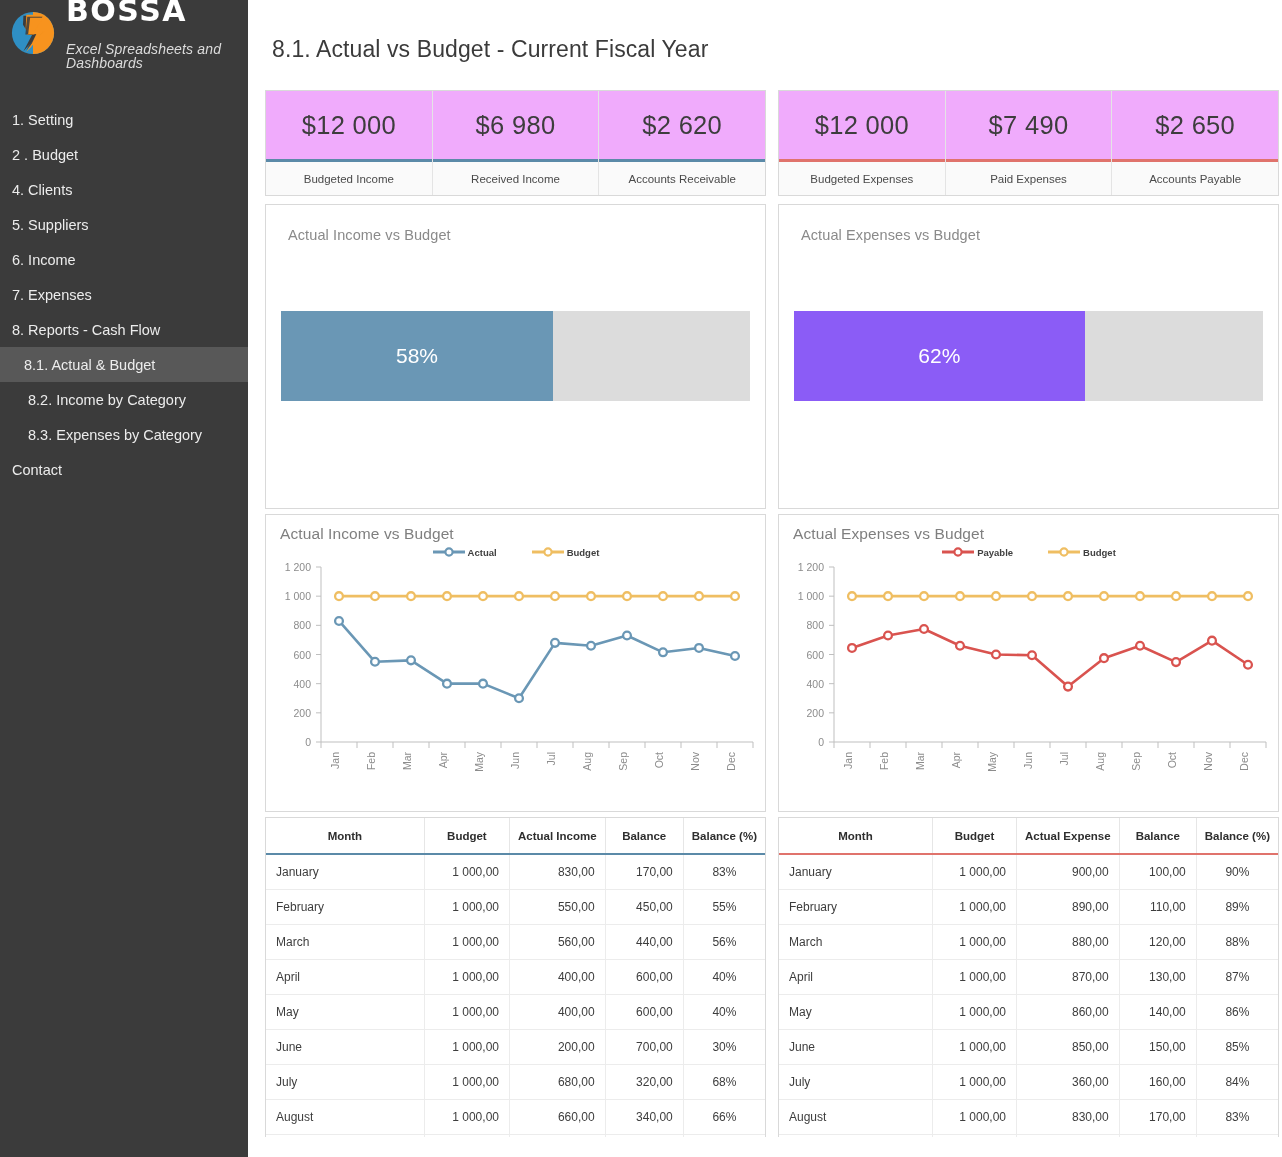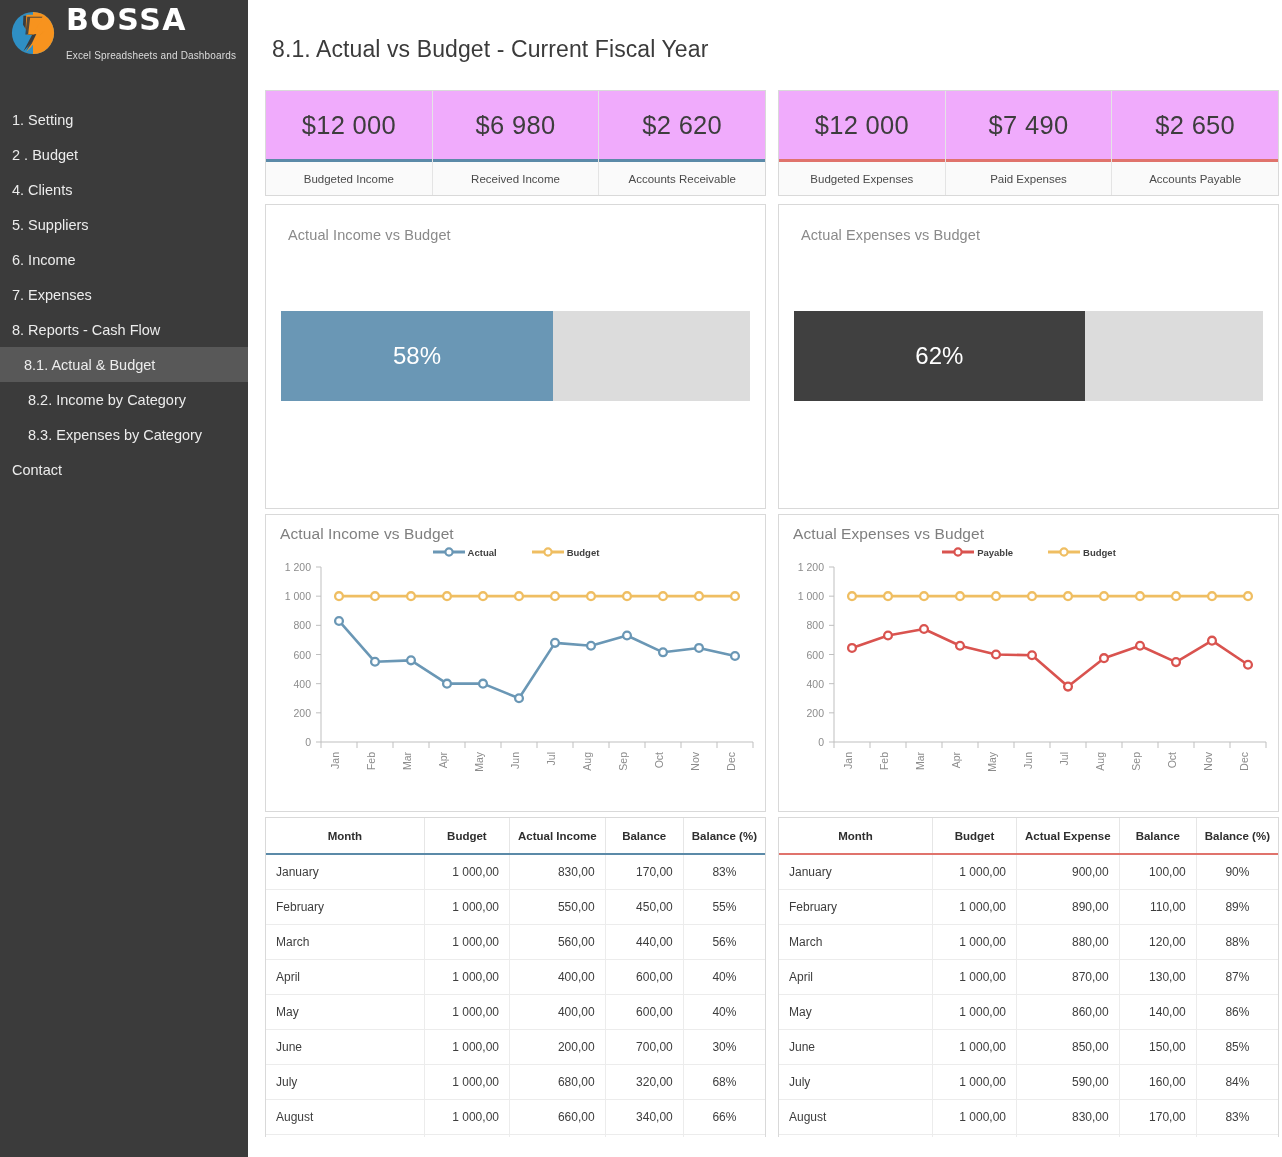--- a/index.html
+++ b/index.html
@@ -27,25 +27,26 @@
   .logo-text { margin-left: 9px; padding-top: 1px; }
   .logo-title {
     font-family: "DejaVu Sans", sans-serif;
     font-weight: bold;
     font-size: 30px;
     letter-spacing: 1.5px;
     color: #ffffff;
     line-height: 1;
   }
   .logo-sub {
-    font-size: 10px;
+    font-size: 14px;
     color: #dcdcdc;
     letter-spacing: 0.15px;
     margin-top: 16px;
     line-height: 1;
+    font-style: italic;
   }
   .nav { margin-top: 46px; }
   .nav-item {
     font-size: 14.5px;
     color: #ececec;
     padding: 9.5px 0 9.5px 12px;
     line-height: 16px;
     cursor: pointer;
     white-space: nowrap;
   }
@@ -123,21 +124,21 @@
     position: absolute;
     left: 15px; right: 15px;
     top: 106px;
     height: 90px;
     background: #dcdcdc;
   }
   .bar-fill {
     height: 100%;
     display: flex; align-items: center; justify-content: center;
     color: #ffffff;
-    font-size: 24px;
+    font-size: 21px;
   }
 
   
   .chart-panel {
     border: 1px solid #d9d9d9;
     background: #ffffff;
     height: 298px;
     margin-top: 5px;
     position: relative;
     overflow: hidden;
@@ -285,21 +286,21 @@
             <div class="bar-fill" id="income-bar" style="width: 58%; background: rgb(106, 151, 181);">
               <span>58%</span>
             </div>
           </div>
         </section>
       </div>
       <div class="col">
         <section class="panel">
           <div class="panel-title">Actual Expenses vs Budget</div>
           <div class="bar-track">
-            <div class="bar-fill" id="expense-bar" style="width: 62%; background: #404040;">
+            <div class="bar-fill" id="expense-bar" style="width: 62%; background: #8b5cf6;">
               <span>62%</span>
             </div>
           </div>
         </section>
       </div>
     </div>
 
     <div class="grid" style="margin-top:0;">
       <div class="col">
         <section class="chart-panel">
@@ -619,21 +620,21 @@
                 <tr>
                   <td class="c-month">June</td>
                   <td class="c-num">1 000,00</td>
                   <td class="c-num">850,00</td>
                   <td class="c-num">150,00</td>
                   <td class="c-pct">85%</td>
                 </tr>
                 <tr>
                   <td class="c-month">July</td>
                   <td class="c-num">1 000,00</td>
-                  <td class="c-num">590,00</td>
+                  <td class="c-num">360,00</td>
                   <td class="c-num">160,00</td>
                   <td class="c-pct">84%</td>
                 </tr>
                 <tr>
                   <td class="c-month">August</td>
                   <td class="c-num">1 000,00</td>
                   <td class="c-num">830,00</td>
                   <td class="c-num">170,00</td>
                   <td class="c-pct">83%</td>
                 </tr>

